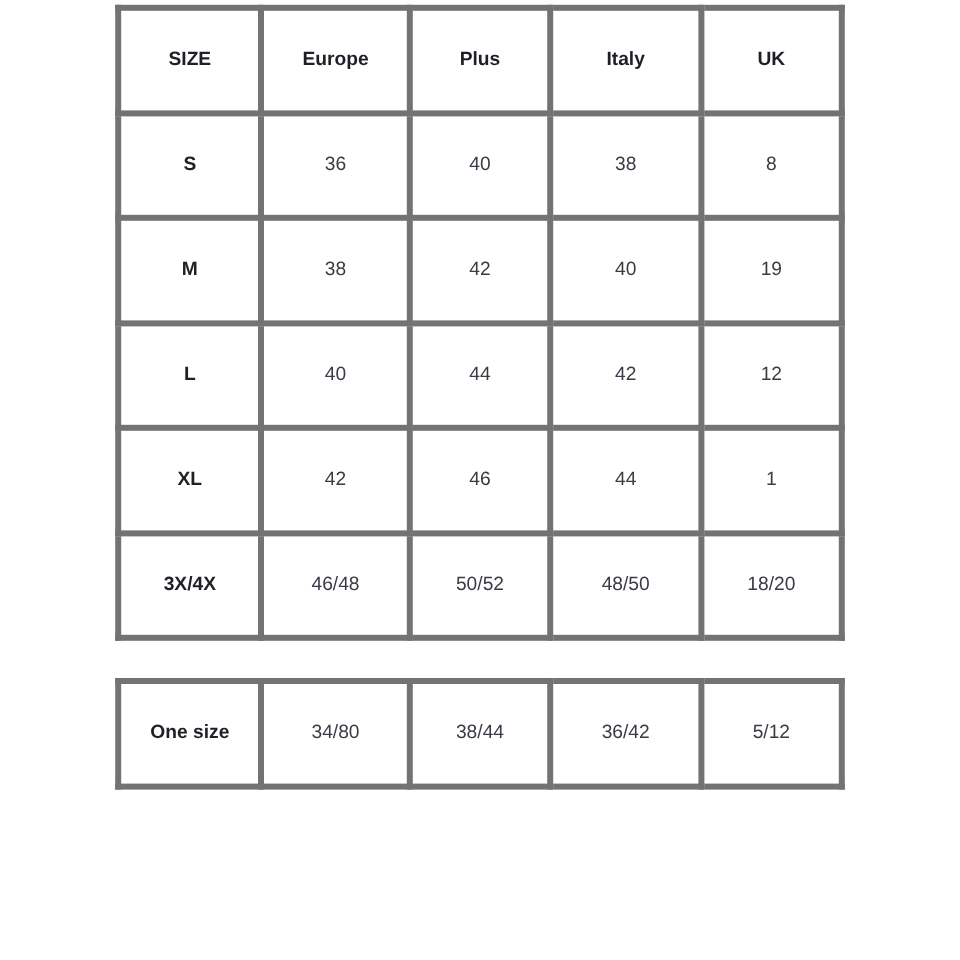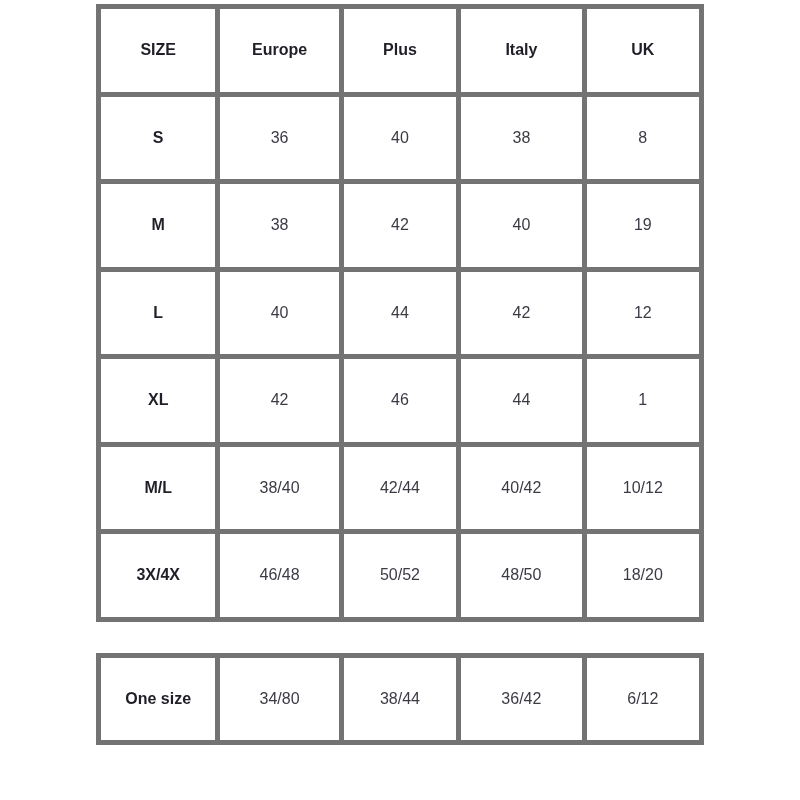--- a/index.html
+++ b/index.html
@@ -107,27 +107,20 @@
         <td>12</td>
       </tr>
       <tr>
         <td class="rowhead">XL</td>
         <td>42</td>
         <td>46</td>
         <td>44</td>
         <td>1</td>
       </tr>
       <tr>
-        <td class="rowhead">M/L</td>
-        <td>38/40</td>
-        <td>42/44</td>
-        <td>40/42</td>
-        <td>10/12</td>
-      </tr>
-      <tr>
         <td class="rowhead">3X/4X</td>
         <td>46/48</td>
         <td>50/52</td>
         <td>48/50</td>
         <td>18/20</td>
       </tr>
     </tbody>
   </table>
 
   <table class="size-table table-extra">
@@ -137,18 +130,18 @@
         <col class="c2">
         <col class="c3">
         <col class="c4">
     </colgroup>
     <tbody>
       <tr>
         <td class="rowhead">One size</td>
         <td>34/80</td>
         <td>38/44</td>
         <td>36/42</td>
-        <td>6/12</td>
+        <td>5/12</td>
       </tr>
     </tbody>
   </table>
 
 </div>
 
 </body></html>

